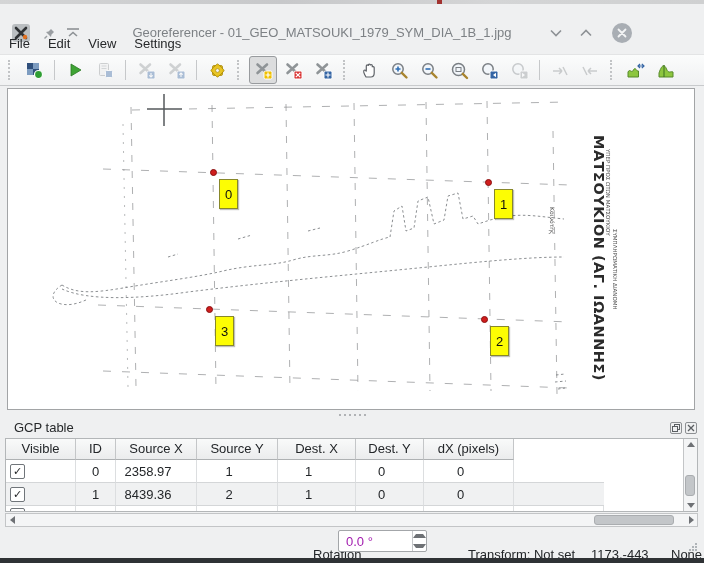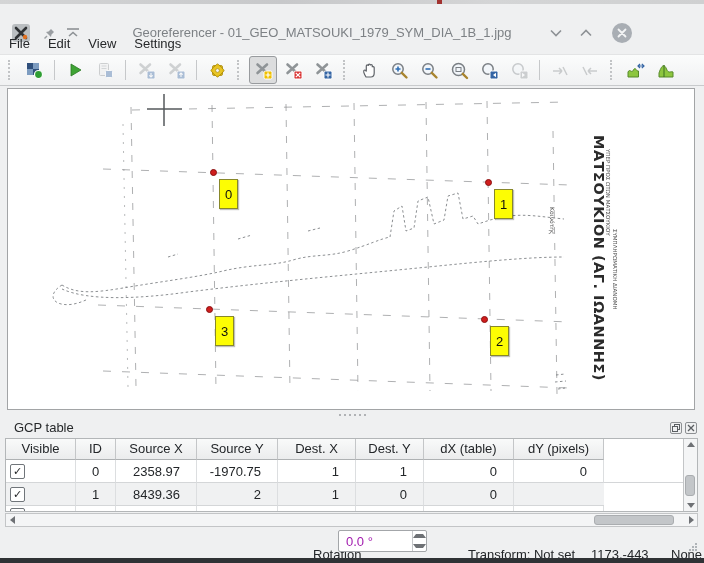--- a/index.html
+++ b/index.html
@@ -39,21 +39,21 @@
   .splitter{position:absolute;top:412px;left:0;width:704px;height:6px;display:flex;align-items:center;justify-content:center;gap:3px;}
   .splitter i{width:2px;height:2px;background:#9b9ea1;border-radius:50%;}
   
   .panel-title{position:absolute;left:14px;top:420px;font-size:13px;color:#26282a;}
   .panel-btn{position:absolute;top:422px;width:12px;height:12px;border:1px solid #8d9093;border-radius:2px;display:flex;align-items:center;justify-content:center;box-sizing:border-box;background:#eff0f1;}
   .btn-float{left:670px;}.btn-close{left:685px;}
   .gcp-table{position:absolute;left:5px;top:438px;width:693px;height:74px;border:1px solid #b3b6b8;background:#fff;box-sizing:border-box;overflow:hidden;}
   .tgrid{display:grid;grid-template-columns:70px 40px 81px 81px 78px 68px 90px 90px 1fr;width:678px;}
   .th{height:20px;line-height:20px;text-align:center;background:linear-gradient(#f9fafa,#ebeced);border-right:1px solid #c4c6c8;border-bottom:1px solid #aeb1b3;white-space:nowrap;overflow:hidden;font-size:13px;}
   .td{height:23px;line-height:23px;border-right:1px solid #dcdee0;border-bottom:1px solid #d4d6d8;white-space:nowrap;overflow:hidden;padding:0;box-sizing:border-box;font-size:13px;}
-  .td.num{text-align:right;padding-right:16px;}
+  .td.num{text-align:center;padding-right:16px;}
   .td.ctr{text-align:center;}
   .row-alt .td{background:#f0f1f2;}
   .checkbox{width:13px;height:13px;border:1px solid #70757a;border-radius:2px;background:#fff;margin:4px 0 0 4px;display:flex;align-items:center;justify-content:center;font-size:11px;font-weight:bold;color:#1d1f21;line-height:11px;}
   .partial-row{height:6px;overflow:hidden;}
   .partial-row .checkbox{margin-top:2px;}
   
   .vscroll{position:absolute;right:0;top:0;width:13px;height:72px;border-left:1px solid #c3c5c7;background:#f4f5f6;}
   .vthumb{position:absolute;left:1px;top:36px;width:10px;height:21px;background:#c3c6c9;border-radius:3px;border:1px solid #aaadb0;box-sizing:border-box;}
   .sarrow{position:absolute;left:0;width:13px;height:11px;display:flex;align-items:center;justify-content:center;}
   .tri{width:0;height:0;border-style:solid;}
@@ -357,33 +357,31 @@
 
 <div class="gcp-table">
 
   <div class="tgrid">
     <div class="th">Visible</div>
     <div class="th">ID</div>
     <div class="th">Source X</div>
     <div class="th">Source Y</div>
     <div class="th">Dest. X</div>
     <div class="th">Dest. Y</div>
-    <div class="th">dX (table)</div>
-    <div class="th">dY (pixels)</div>
+    <div class="th">dX (pixels)</div>
   </div>
 
   <div class="tgrid">
     <div class="td">
         <div class="checkbox">
           <span>✓</span>
         </div>
       </div>
     <div class="td ctr">0</div>
     <div class="td num">2358.97</div>
-    <div class="td num">-1970.75</div>
     <div class="td num">1</div>
     <div class="td num">1</div>
     <div class="td num">0</div>
     <div class="td num">0</div>
     <div class="td" style="border-right:none;"></div>
   </div>
 
   <div class="tgrid row-alt">
     <div class="td">
         <div class="checkbox">

